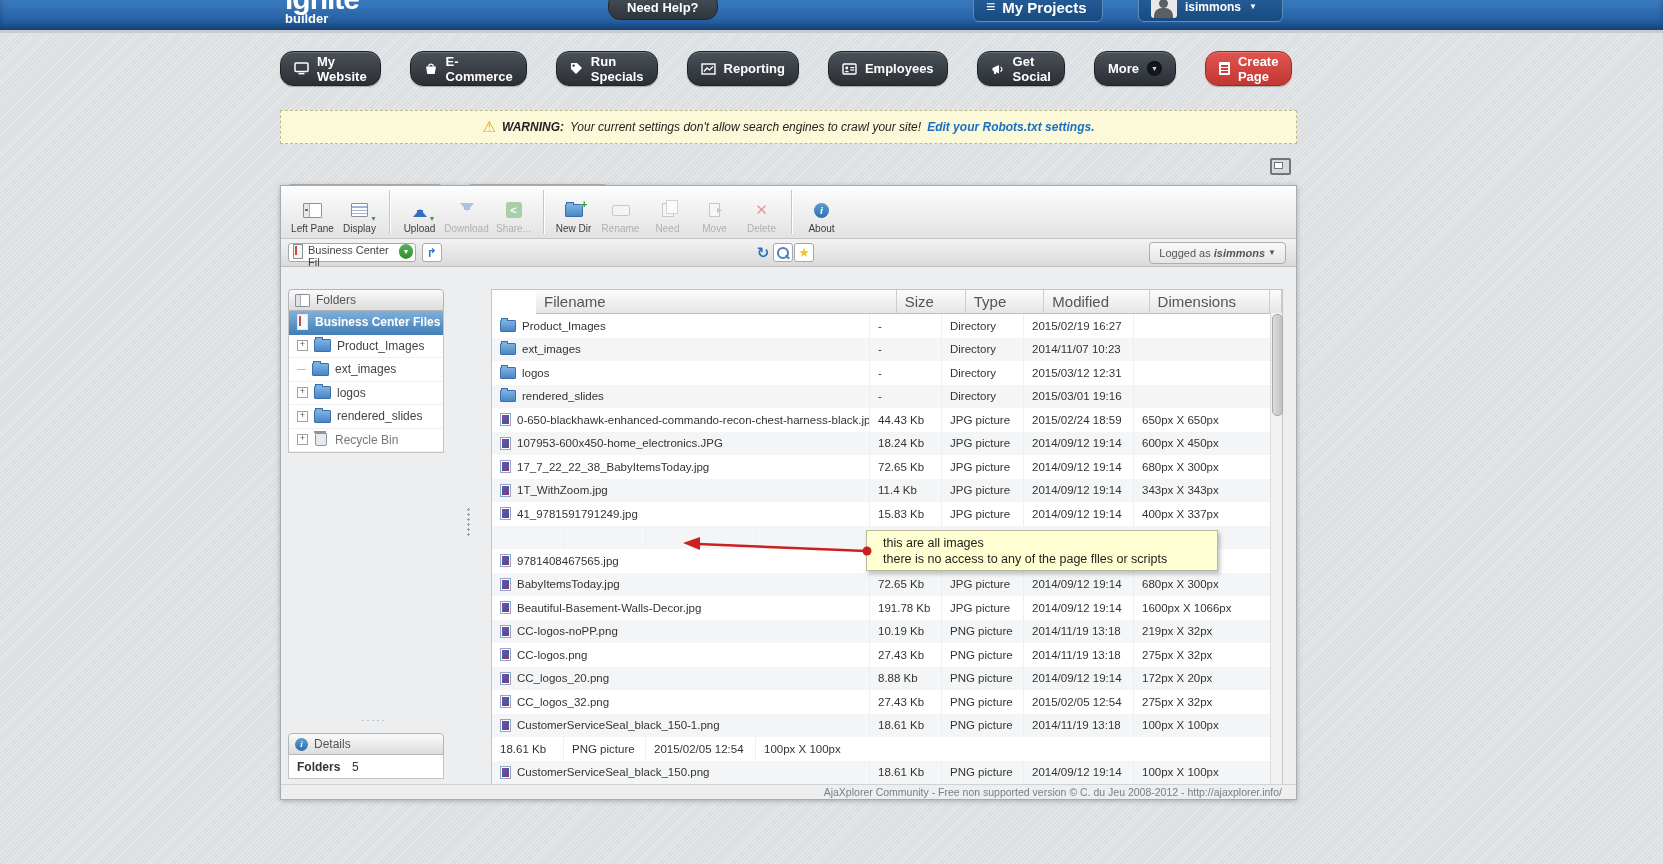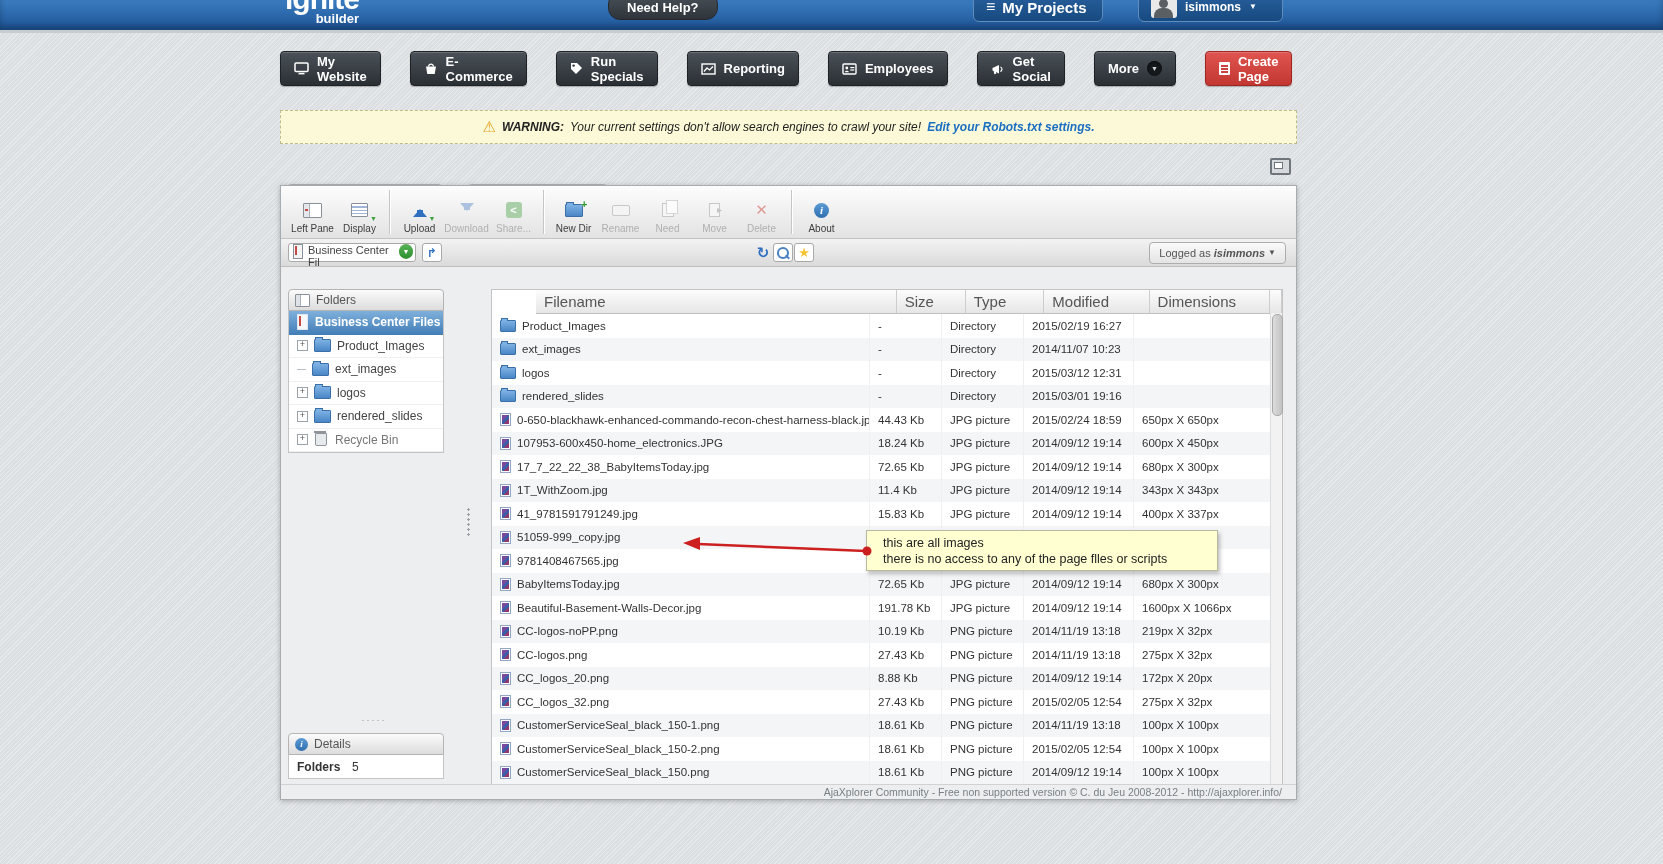--- a/index.html
+++ b/index.html
@@ -5,41 +5,41 @@
   html,body{margin:0;padding:0;width:1663px;height:864px;overflow:hidden;
     font-family:"Liberation Sans","DejaVu Sans",sans-serif;}
   body{background-color:#dcdfe2;
     background-image:repeating-linear-gradient(135deg,rgba(255,255,255,.30) 0 1px,transparent 1px 3px);}
 
   
   .topbar{position:absolute;left:0;top:0;width:100%;height:30px;
     background:linear-gradient(#3a7cc0,#1d5496);border-bottom:3px solid #c7ccd1;box-shadow:inset 0 -4px 6px rgba(0,0,0,.25);}
   .logo{position:absolute;left:285px;top:-16px;color:#fff;line-height:1;}
   .logo .l1{font-size:30px;font-weight:bold;letter-spacing:-1px;}
-  .logo .l2{font-size:13px;font-weight:bold;text-align:right;margin-top:-2px;}
+  .logo .l2{font-size:13px;font-weight:bold;margin-top:-2px;}
   .help-btn{position:absolute;left:608px;top:-8px;height:26px;padding:0 18px;
     background:linear-gradient(#4a525a,#2e343a);border:1px solid #23282d;border-radius:12px;
     color:#fff;font-weight:bold;font-size:13px;line-height:30px;}
   .top-btn{position:absolute;top:-12px;height:34px;border-radius:6px;
     background:linear-gradient(#2b63a2,#174a80);border:1px solid #5e8cbd;
     color:#fff;display:flex;align-items:flex-end;padding:0 12px 5px 12px;box-sizing:border-box;}
   .projects-btn{left:973px;width:130px;font-weight:bold;font-size:15px;gap:7px;}
   .projects-btn .bars{font-size:16px;font-weight:bold;}
   .user-btn{left:1138px;width:145px;font-size:12px;font-weight:bold;gap:8px;align-items:center;padding-top:8px;}
   .avatar{width:26px;height:22px;background:#e9e9e9;border-radius:3px;position:relative;overflow:hidden;flex:none;}
   .avatar::before{content:"";position:absolute;left:8px;top:3px;width:9px;height:9px;border-radius:50%;background:#5a5f64;}
   .avatar::after{content:"";position:absolute;left:3px;top:12px;width:19px;height:12px;border-radius:8px 8px 0 0;background:#5a5f64;}
   .caret{font-size:8px;line-height:1;}
 
   
   .page{position:absolute;left:280px;top:0;width:1017px;height:864px;}
 
   
   .nav-row{position:absolute;left:0;top:51px;width:100%;display:flex;gap:29px;align-items:center;}
-  .nav-btn{height:33px;display:inline-flex;align-items:center;gap:8px;padding:0 13px;border-radius:4px;
+  .nav-btn{height:33px;display:inline-flex;align-items:center;gap:8px;padding:0 13px;border-radius:13px;
     background:linear-gradient(#4a5158,#2a2f34);border:1px solid #1e2226;box-shadow:inset 0 1px 0 rgba(255,255,255,.18),0 1px 1px rgba(0,0,0,.25);
     color:#fff;font-weight:bold;font-size:13px;cursor:pointer;}
   .nav-btn svg{flex:none;}
   .more-circle{width:15px;height:15px;border-radius:50%;background:#15181b;display:inline-flex;align-items:center;justify-content:center;
     color:#cfd4d8;font-size:7px;box-shadow:inset 0 1px 2px rgba(0,0,0,.6);}
   .create-btn{margin-left:auto;margin-right:14px;background:linear-gradient(#e05550,#c23732);border-color:#9e2722;}
   .page-ic{width:11px;height:13px;background:#fff;border-radius:1px;position:relative;flex:none;}
   .page-ic::before{content:"";position:absolute;left:2px;top:3px;width:7px;height:1.5px;background:#c9423d;box-shadow:0 3px 0 #c9423d,0 6px 0 #c9423d;}
 
   
@@ -560,26 +560,20 @@
                   <i></i>
                 </span>
       <span>41_9781591791249.jpg</span>
     </span>
     <span class="cell c-size">15.83 Kb</span>
     <span class="cell c-type">JPG picture</span>
     <span class="cell c-mod">2014/09/12 19:14</span>
     <span class="cell c-dim">400px X 337px</span>
   </div>
             <div class="trow alt">
-    <span class="cell c-name">
-      <span class="fic ic-img">
-                  <i></i>
-                </span>
-      <span>51059-999_copy.jpg</span>
-    </span>
     <span class="cell c-size"></span>
     <span class="cell c-type"></span>
     <span class="cell c-mod"></span>
     <span class="cell c-dim"></span>
   </div>
             <div class="trow">
     <span class="cell c-name">
       <span class="fic ic-img">
                   <i></i>
                 </span>
@@ -668,26 +662,20 @@
                   <i></i>
                 </span>
       <span>CustomerServiceSeal_black_150-1.png</span>
     </span>
     <span class="cell c-size">18.61 Kb</span>
     <span class="cell c-type">PNG picture</span>
     <span class="cell c-mod">2014/11/19 13:18</span>
     <span class="cell c-dim">100px X 100px</span>
   </div>
             <div class="trow">
-    <span class="cell c-name">
-      <span class="fic ic-img">
-                  <i></i>
-                </span>
-      <span>CustomerServiceSeal_black_150-2.png</span>
-    </span>
     <span class="cell c-size">18.61 Kb</span>
     <span class="cell c-type">PNG picture</span>
     <span class="cell c-mod">2015/02/05 12:54</span>
     <span class="cell c-dim">100px X 100px</span>
   </div>
             <div class="trow alt">
     <span class="cell c-name">
       <span class="fic ic-img">
                   <i></i>
                 </span>

